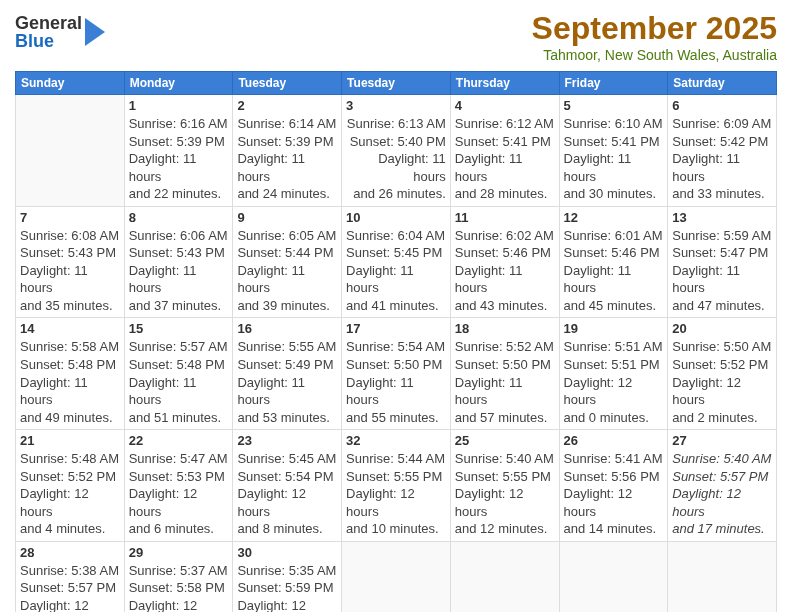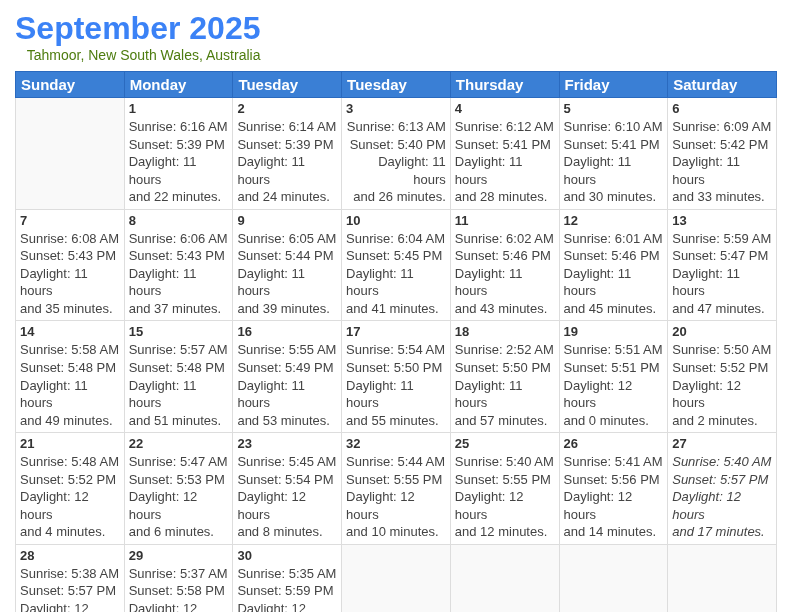--- a/index.html
+++ b/index.html
@@ -41,35 +41,35 @@
       height: 28px;
       margin-left: 3px;
       margin-right: 0;
     }
     .title-block {
       text-align: right;
     }
     .month-title {
       font-size: 32px;
       font-weight: bold;
-      color: #3b82f6;
+      color: #a16207;
     }
     .location {
       font-size: 14px;
       color: #4d7c0f;
     }
     .calendar {
       width: 100%;
       border-collapse: collapse;
       border: 1px solid #ccc;
     }
     .calendar th {
       background-color: #3a7fd5;
       color: #fff;
-      font-size: 15px;
+      font-size: 12px;
       font-weight: bold;
       text-align: left;
       padding: 4px 5px;
       border: 1px solid #2a6abf;
     }
     .calendar td {
       border: 1px solid #ddd;
       vertical-align: top;
       padding: 3px 4px;
       width: calc(100% / 7);
@@ -90,20 +90,31 @@
       font-size: 13px;
       color: #444;
       line-height: 1.35;
     }
   </style>
 </head>
 <body>
 
 <div class="page">
   <div class="header">
+    <div class="logo">
+      <div style="display:flex; align-items:center;">
+        <div class="logo-text">
+          <span class="logo-general">General</span>
+          <span class="logo-blue">Blue</span>
+        </div>
+        <svg class="logo-icon" viewBox="0 0 20 28" xmlns="http://www.w3.org/2000/svg">
+          <polygon points="0,0 20,14 0,28" fill="#3a7fd5"></polygon>
+        </svg>
+      </div>
+    </div>
     <div class="title-block">
       <div class="month-title">September 2025</div>
       <div class="location">Tahmoor, New South Wales, Australia</div>
     </div>
   </div>
 
   <table class="calendar">
     <thead>
       <tr>
 
@@ -238,21 +249,21 @@
           </td>
           <td>
             <span class="day-number">17</span>
             <div class="day-info" style="white-space: pre-line;">Sunrise: 5:54 AM
 Sunset: 5:50 PM
 Daylight: 11 hours
 and 55 minutes.</div>
           </td>
           <td>
             <span class="day-number">18</span>
-            <div class="day-info" style="white-space: pre-line;">Sunrise: 2:52 AM
+            <div class="day-info" style="white-space: pre-line;">Sunrise: 5:52 AM
 Sunset: 5:50 PM
 Daylight: 11 hours
 and 57 minutes.</div>
           </td>
           <td>
             <span class="day-number">19</span>
             <div class="day-info" style="white-space: pre-line;">Sunrise: 5:51 AM
 Sunset: 5:51 PM
 Daylight: 12 hours
 and 0 minutes.</div>

